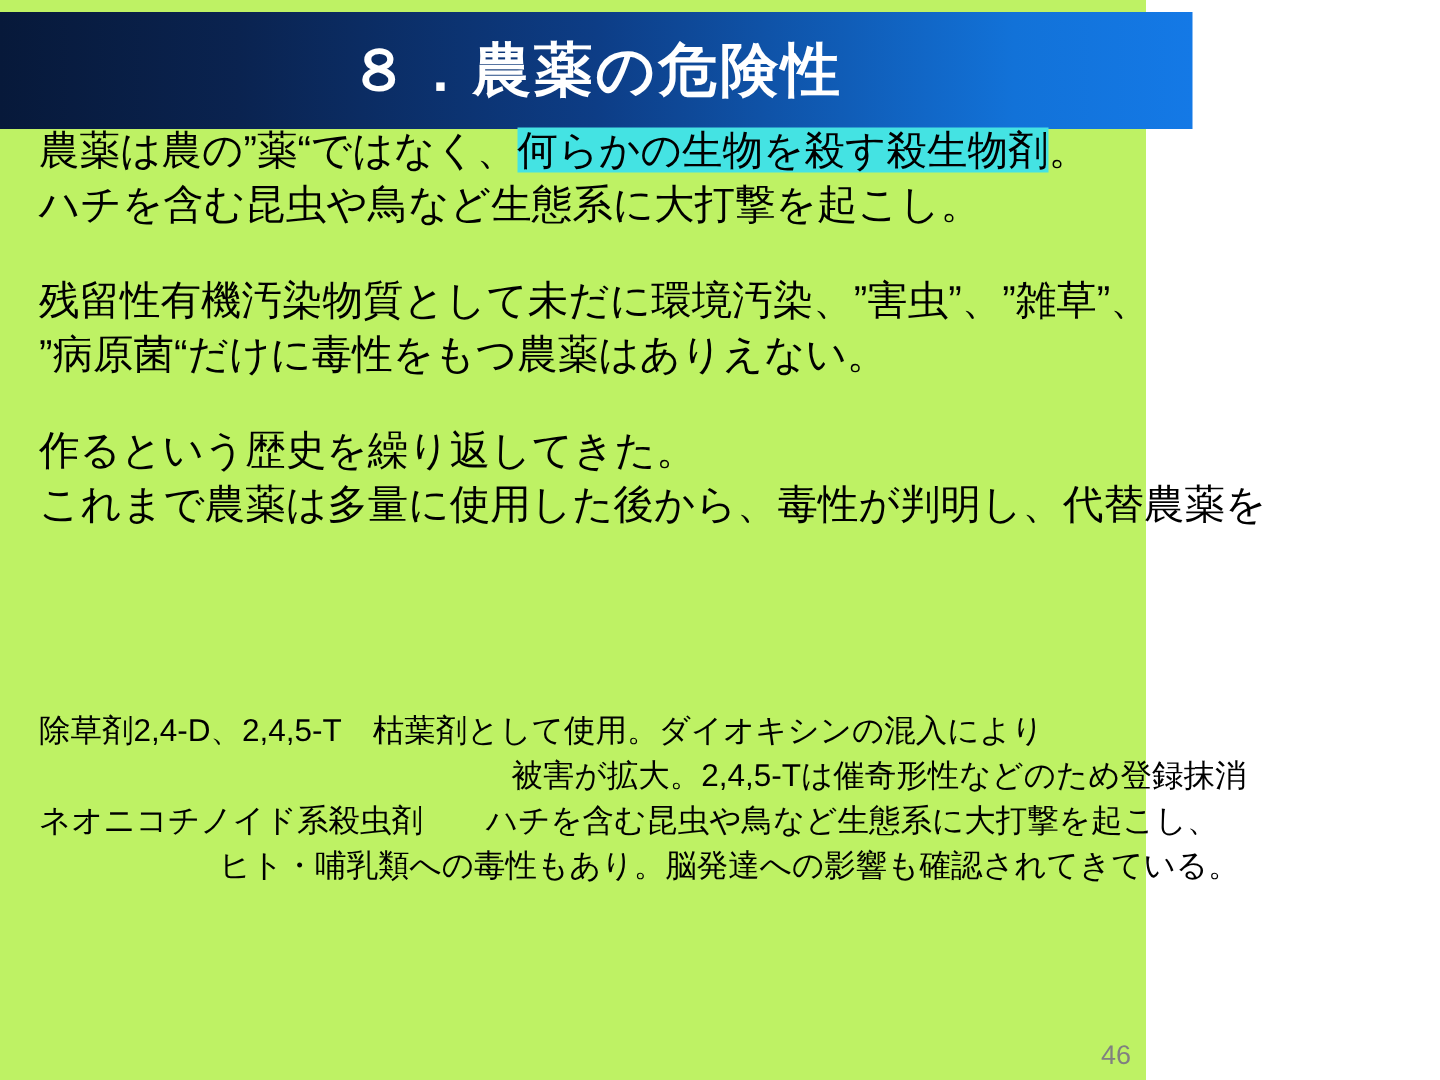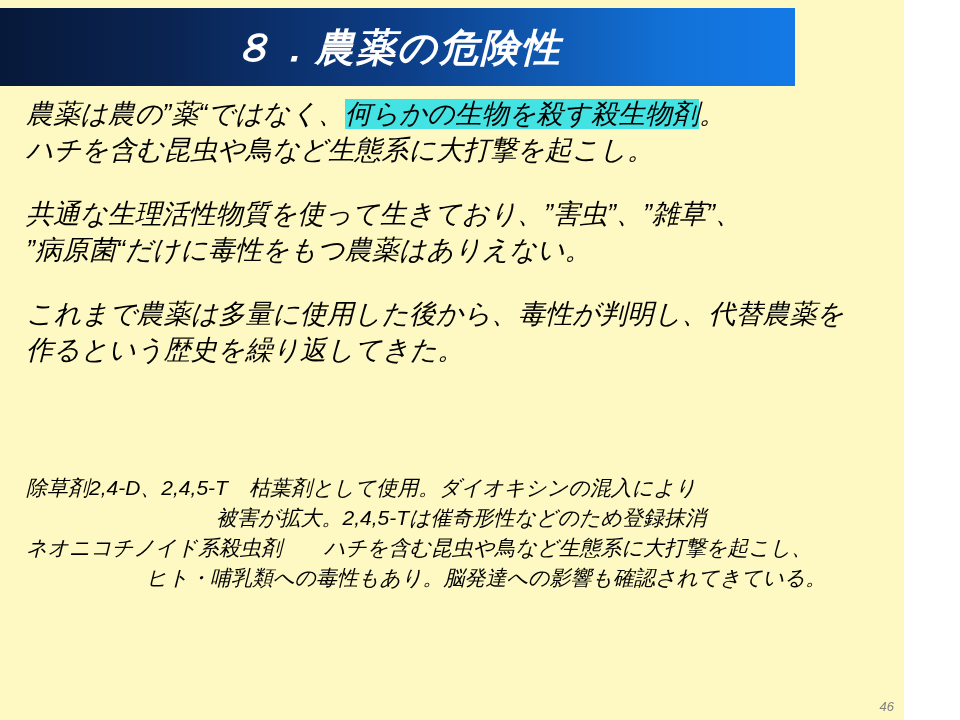--- a/index.html
+++ b/index.html
@@ -8,24 +8,23 @@
   }
   body {
     width: 960px;
     height: 720px;
     background: #ffffff;
     font-family: "Liberation Sans", sans-serif;
     overflow: hidden;
   }
   .slide {
     position: relative;
-    width: 904px;
+    width: 764px;
     height: 720px;
-    background: #fef9c3;
-    font-style: italic;
+    background: #bef264;
   }
   
   .title-banner {
     position: absolute;
     left: 0;
     top: 8px;
     width: 795px;
     height: 78px;
     background: linear-gradient(to right, #071a3a 0%, #0b2550 18%, #12general 30%, #0f5fbf 72%, #1277e0 100%);
     background: linear-gradient(to right, #07193a 0%, #0a2350 20%, #0d3d86 50%, #1272d8 85%, #1479e6 100%);
@@ -38,21 +37,21 @@
     font-size: 39px;
     font-weight: bold;
     letter-spacing: 2px;
     line-height: 1;
     white-space: nowrap;
   }
   
   .body-area {
     position: absolute;
     left: 26px;
-    top: 96px;
+    top: 82px;
     width: 916px;
   }
   .line-lg {
     font-size: 27px;
     line-height: 36px;
     color: #000000;
     white-space: nowrap;
   }
   .spacer-lg {
     height: 28px;
@@ -69,51 +68,52 @@
     width: 930px;
   }
   .line-sm {
     font-size: 21px;
     line-height: 30px;
     color: #000000;
     white-space: nowrap;
   }
   .indent-1 {
     padding-left: 190px;
+    text-align: center;
   }
   .indent-2 {
     padding-left: 120px;
   }
   
   .page-num {
     position: absolute;
     right: 10px;
     bottom: 6px;
-    font-size: 13px;
+    font-size: 18px;
     color: #808080;
   }
 </style>
 </head>
 <body>
 
 <div class="slide">
 
   <div class="title-banner">
     <div class="title-text">８．農薬の危険性</div>
   </div>
 
   <div class="body-area">
       <div class="line-lg"><span>農薬は農の”薬“ではなく、</span><span class="hl">何らかの生物を殺す殺生物剤</span><span>。</span></div>
       <div class="line-lg"><span>ハチを含む昆虫や鳥など生態系に大打撃を起こし。</span></div>
       <div class="spacer-lg"></div>
-      <div class="line-lg"><span>共通な生理活性物質を使って生きており、”害虫”、”雑草”、</span></div>
+      <div class="line-lg"><span>残留性有機汚染物質として未だに環境汚染、”害虫”、”雑草”、</span></div>
       <div class="line-lg"><span>”病原菌“だけに毒性をもつ農薬はありえない。</span></div>
       <div class="spacer-lg"></div>
+      <div class="line-lg"><span>作るという歴史を繰り返してきた。</span></div>
       <div class="line-lg"><span>これまで農薬は多量に使用した後から、毒性が判明し、代替農薬を</span></div>
-      <div class="line-lg"><span>作るという歴史を繰り返してきた。</span></div>
     </div>
 
   <div class="small-area">
       <div class="line-sm">除草剤2,4-D、2,4,5-T　枯葉剤として使用。ダイオキシンの混入により</div>
       <div class="line-sm indent-1">被害が拡大。2,4,5-Tは催奇形性などのため登録抹消</div>
       <div class="line-sm">ネオニコチノイド系殺虫剤　　ハチを含む昆虫や鳥など生態系に大打撃を起こし、</div>
       <div class="line-sm indent-2">ヒト・哺乳類への毒性もあり。脳発達への影響も確認されてきている。</div>
     </div>
 
   <div class="page-num">46</div>

